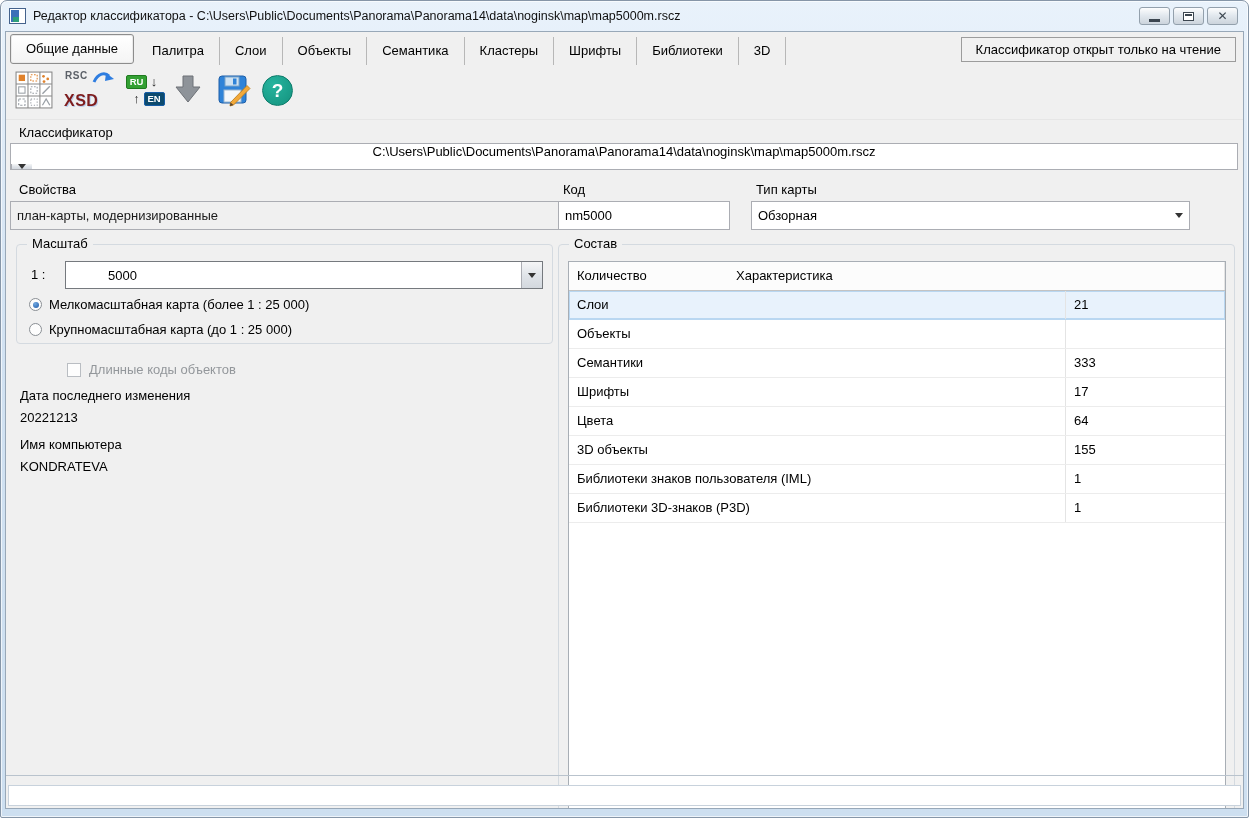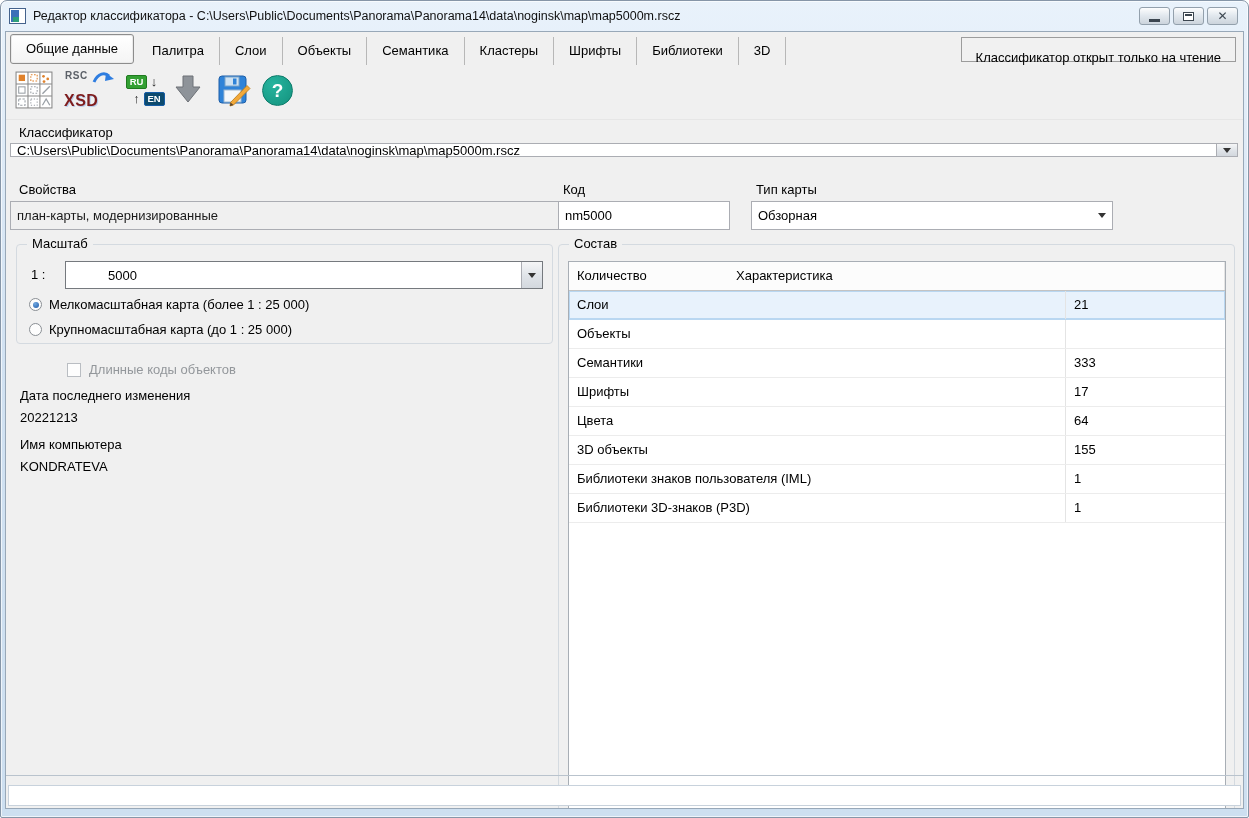--- a/index.html
+++ b/index.html
@@ -29,21 +29,21 @@
   .client{position:absolute;left:4px;right:4px;top:30px;bottom:8px;background:#f0f0f0;
           border:1px solid #98a8b8;overflow:hidden;}
   .page-bottom-line{position:absolute;left:0;right:0;top:743px;border-top:1px solid #b9c3cd;}
   .statusbar{position:absolute;left:2px;right:2px;bottom:2px;height:21px;background:#fff;border:1px solid #c8d2dc;}
 
   
   .tabbar{position:absolute;left:0;right:0;top:0;height:33px;display:flex;align-items:flex-end;background:#f0f0f0;}
   .tab{height:28px;line-height:28px;padding:0 15px;border-right:1px solid #b7b7b7;white-space:nowrap;cursor:default;}
   .tab.active{background:linear-gradient(#ffffff,#f4f4f4);border:1px solid #8d8d8d;border-radius:3px;
               height:30px;line-height:28px;margin:0 3px 1px 4px;box-shadow:inset 0 0 0 1px #eaeaea;}
-  .readonly-notice{position:absolute;right:7px;top:5px;height:25px;line-height:23px;padding:8px 14px;
+  .readonly-notice{position:absolute;right:7px;top:5px;height:25px;line-height:23px;padding:0 14px;
                    border:1px solid #9c9c9c;background:#f1f1f1;white-space:nowrap;}
 
   
   .toolbar{position:absolute;left:0;right:0;top:33px;height:55px;display:flex;align-items:center;
            padding:2px 6px 6px 8px;gap:10px;border-bottom:1px solid #e6e6e6;}
   .tbtn{display:flex;align-items:center;justify-content:center;cursor:default;}
 
   .icon-rscxsd{width:52px;height:40px;position:relative;}
   .rsc{position:absolute;left:1px;top:0;font-size:10px;font-weight:bold;color:#5c6168;letter-spacing:.5px;}
   .xsd{position:absolute;left:0;bottom:0;font-size:16px;font-weight:bold;color:#7f1d1d;letter-spacing:.5px;
@@ -198,35 +198,35 @@
       </div>
 
       <div class="tbtn">
         <div class="icon-help">
           <span>?</span>
         </div>
       </div>
     </div>
 
     <div class="lbl" style="left:13px;top:93px;">Классификатор</div>
-    <div class="combo" style="left:4px;right:5px;top:111px;height:14px;">
+    <div class="combo" style="left:4px;right:5px;top:111px;height:27px;flex-direction:column;">
       <span class="combo-text">C:\Users\Public\Documents\Panorama\Panorama14\data\noginsk\map\map5000m.rscz</span>
       <span class="drop-btn">
           <span class="tri"></span>
         </span>
     </div>
 
     <div class="lbl" style="left:13px;top:150px;">Свойства</div>
     <div class="field readonly" style="left:4px;top:169px;width:588px;height:29px;line-height:27px;">план-карты, модернизированные</div>
 
     <div class="lbl" style="left:557px;top:150px;">Код</div>
     <input class="field" style="left: 552px; top: 169px; width: 172px; height: 29px;" readonly="" value="nm5000">
 
     <div class="lbl" style="left:750px;top:150px;">Тип карты</div>
-    <div class="combo" style="left:745px;top:169px;width:362px;height:29px;">
+    <div class="combo" style="left:745px;top:169px;width:439px;height:29px;">
       <span class="combo-text">Обзорная</span>
       <span class="flat-arrow">
           <span class="tri"></span>
         </span>
     </div>
 
     <div class="groupbox" style="left:10px;top:212px;width:537px;height:100px;">
       <span class="legend">Масштаб</span>
       <div class="lbl" style="left:14px;top:22px;">1 :</div>
       <div class="combo" style="left:48px;top:16px;width:478px;height:28px;border-color:#75797e;">

